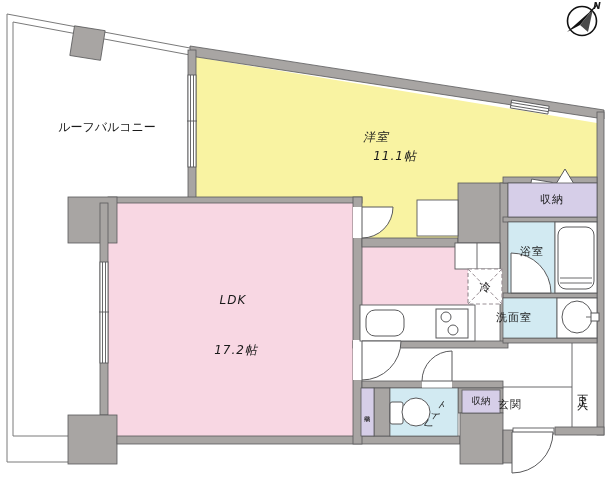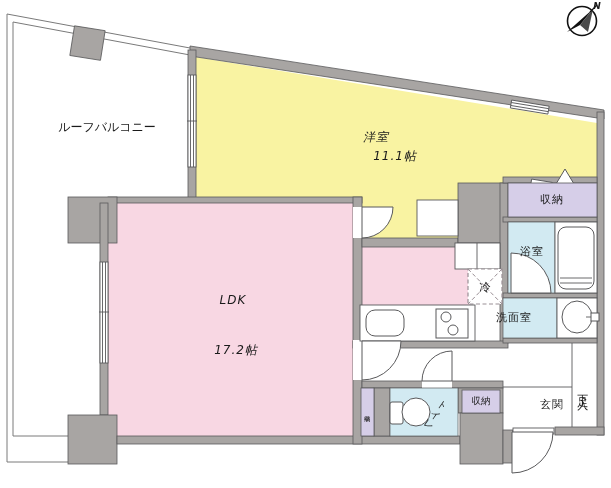--- a/index.html
+++ b/index.html
@@ -185,20 +185,20 @@
   </svg>
 
   <div class="lbl" style="left:107px;top:127px;">ルーフバルコニー</div>
   <div class="lbl big" style="left:376px;top:137px;">洋室</div>
   <div class="lbl big" style="left:395px;top:156px;">11.1帖</div>
   <div class="lbl big" style="left:233px;top:300px;">LDK</div>
   <div class="lbl big" style="left:236px;top:350px;">17.2帖</div>
   <div class="lbl sm" style="left:552px;top:200px;">収納</div>
   <div class="lbl sm" style="left:532px;top:252px;">浴室</div>
   <div class="lbl sm" style="left:514px;top:318px;">洗面室</div>
-  <div class="lbl sm" style="left:552px;top:405px;">玄関</div>
+  <div class="lbl sm" style="left:510px;top:405px;">玄関</div>
   <div class="lbl xs" style="left:481px;top:401px;">収納</div>
   <div class="lbl sm vert" style="left:582px;top:389px;">下足入</div>
   <div class="lbl vert tiny" style="left:367px;top:411px;">収納</div>
   <div class="lbl vert tilt" style="left:438px;top:410px;font-size:10px;">トイレ</div>
   <div class="lbl" style="left:485px;top:287px;font-size:11.5px;">冷</div>
   <div class="lbl north" style="left:597px;top:7px;">N</div>
 </div>
 
 </body></html>

